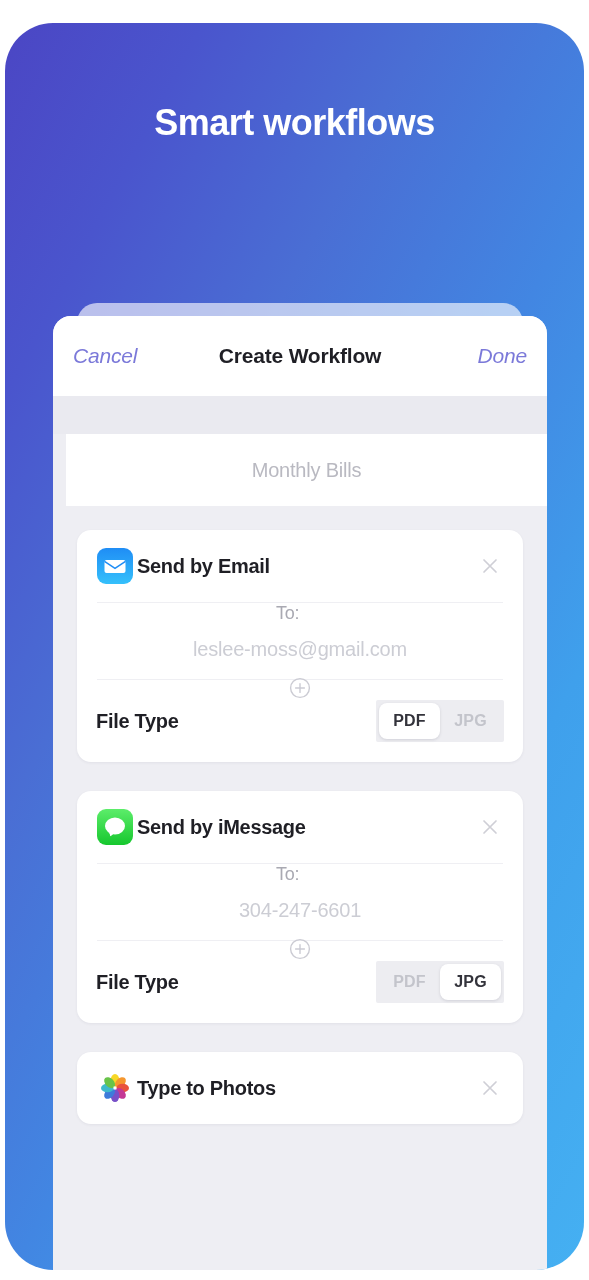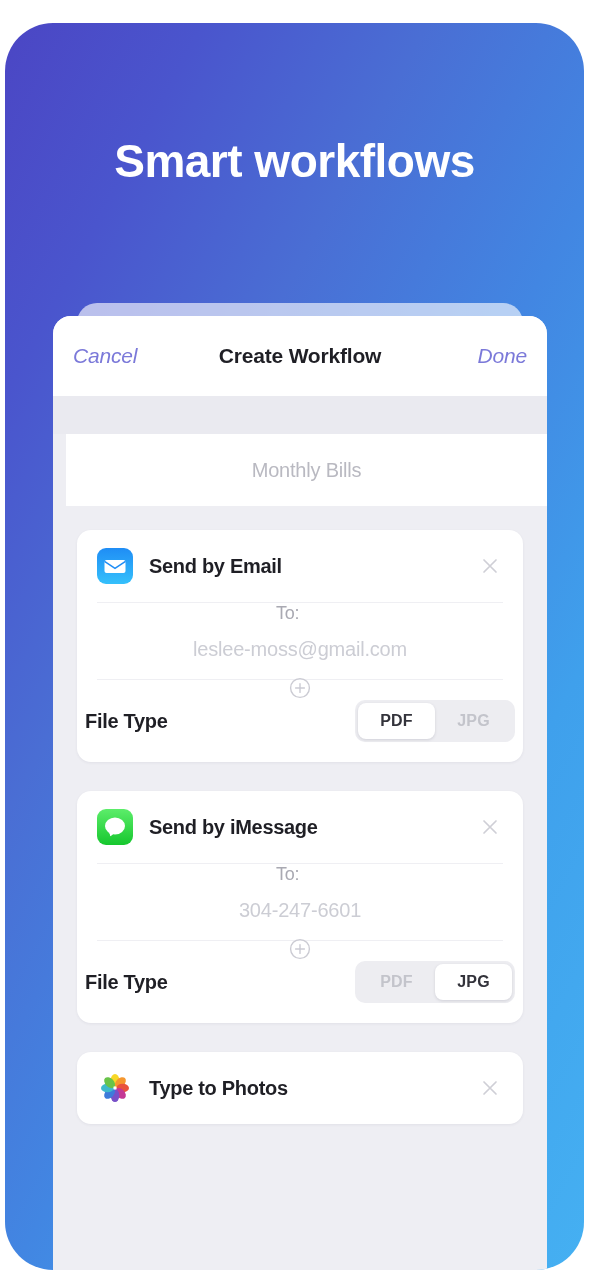--- a/index.html
+++ b/index.html
@@ -24,25 +24,24 @@
         #4286e2 54%,
         #3fa0ec 74%,
         #45b0f2 100%);
     overflow:hidden;
   }
 
   #hero-title{
     position:absolute; left:0; top:80px; width:100%;
     text-align:center;
     color:#ffffff;
-    font-size:46px;
+    font-size:36px;
     font-weight:bold;
     letter-spacing:-0.5px;
     line-height:1.1;
-    margin-top:33px;
   }
 
   
   #sheet-stack-card{
     position:absolute;
     left:72px; top:280px;
     width:446px; height:90px;
     background:rgba(255,255,255,0.62);
     border-radius:20px 20px 0 0;
   }
@@ -133,21 +132,21 @@
         #e3e3ea 0 48%,
         #eeeef3 48% 52%,
         #e3e3ea 52% 100%);
   }
 
   .card-head{
     height:72px;
     display:flex;
     align-items:center;
     padding:0 20px;
-    gap:16px;
+    gap:4px;
   }
   .card-title{
     flex:1;
     font-size:20px;
     font-weight:bold;
     color:#1f1f25;
     letter-spacing:-0.3px;
   }
 
   
@@ -187,31 +186,31 @@
   }
   .to-value::placeholder{ color:#cccdd4; }
   .plus-btn{ width:26px; height:26px; flex:0 0 26px; color:#cbcbd3; }
   .plus-btn svg{ width:26px; height:26px; display:block; }
 
   .filetype-row{
     height:82px;
     display:flex;
     align-items:center;
     justify-content:space-between;
-    padding:0 8px;
+    padding:0 19px;
   }
   .filetype-label{
     font-size:20px; font-weight:bold; color:#1f1f25; letter-spacing:-0.3px;
   }
   .segmented{
     display:flex;
     background:#ededf1;
-    border-radius:10px;
+    border-radius:2px;
     padding:3px;
-    width:160px;
+    width:128px;
   }
   .seg-opt{
     flex:1;
     text-align:center;
     padding:9px 0;
     font-size:16px;
     font-weight:bold;
     color:#c3c4cb;
     border-radius:8px;
     letter-spacing:0.2px;

